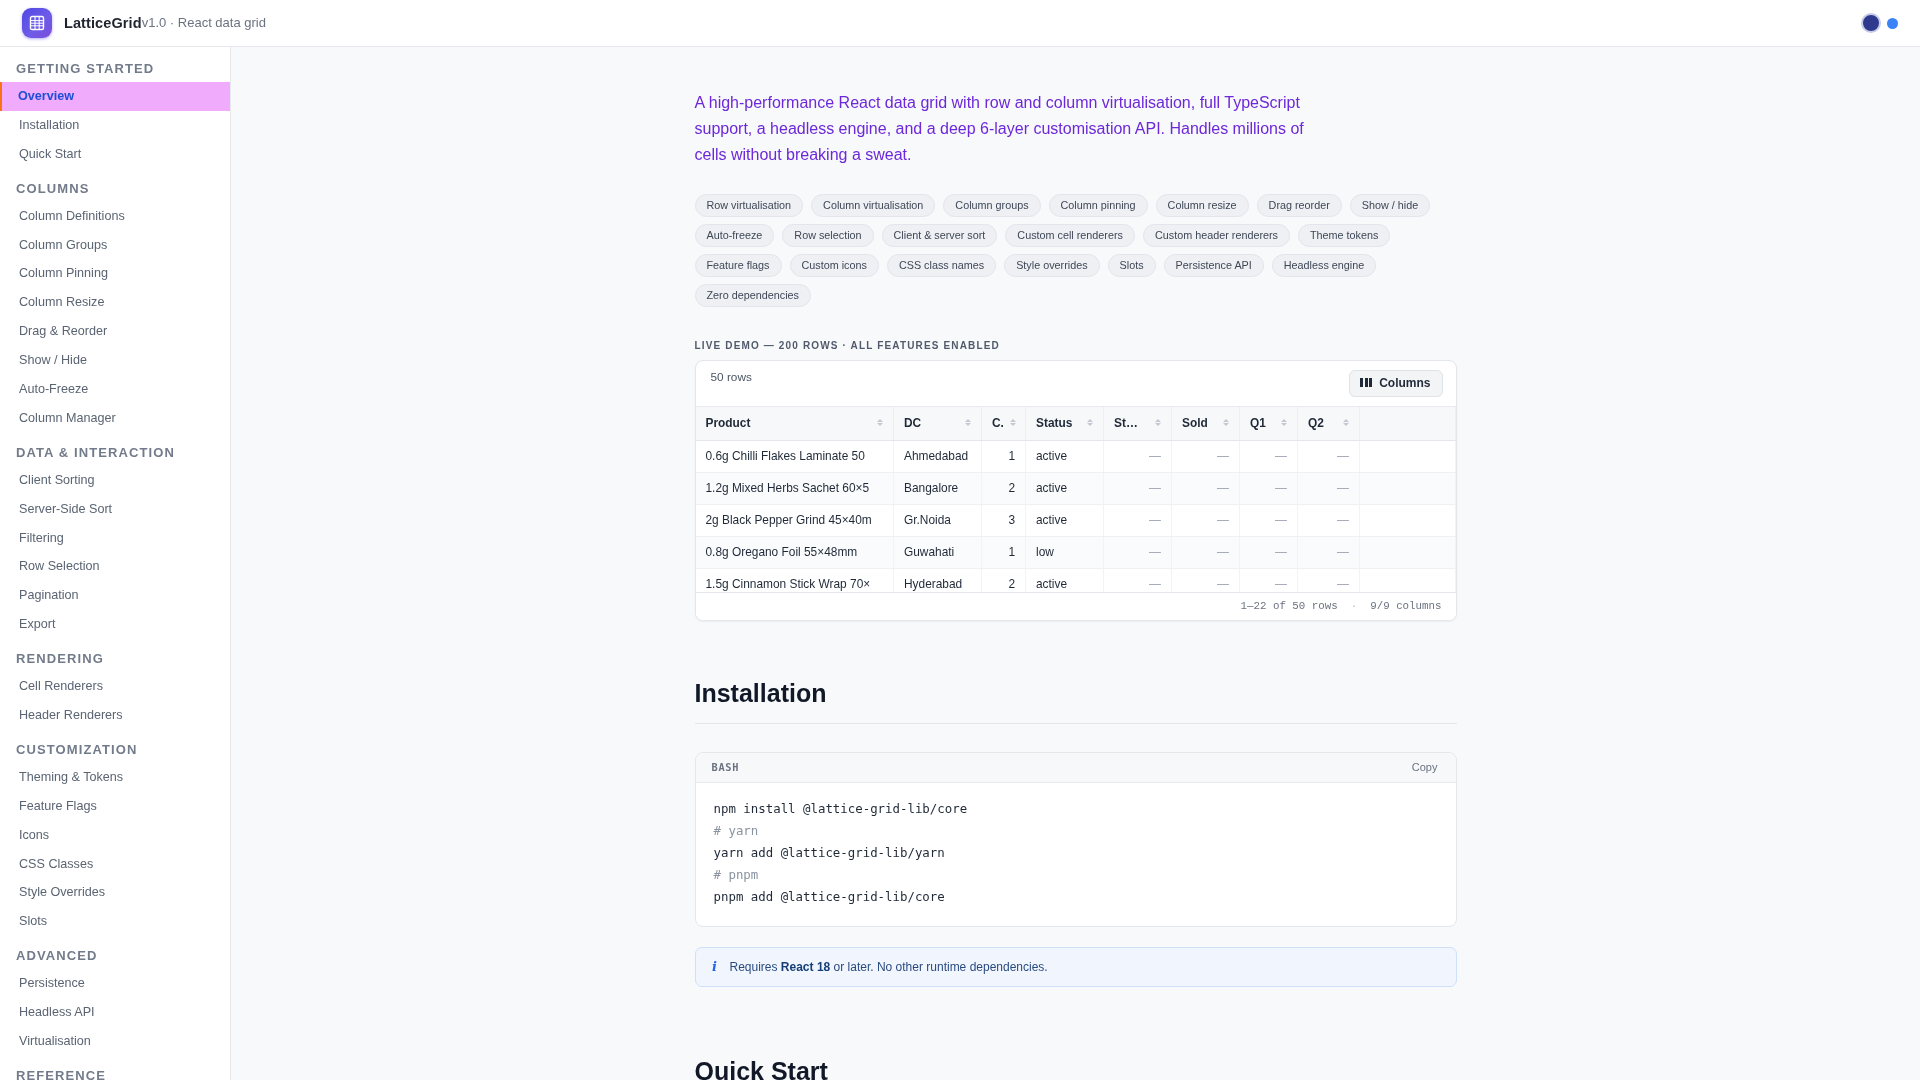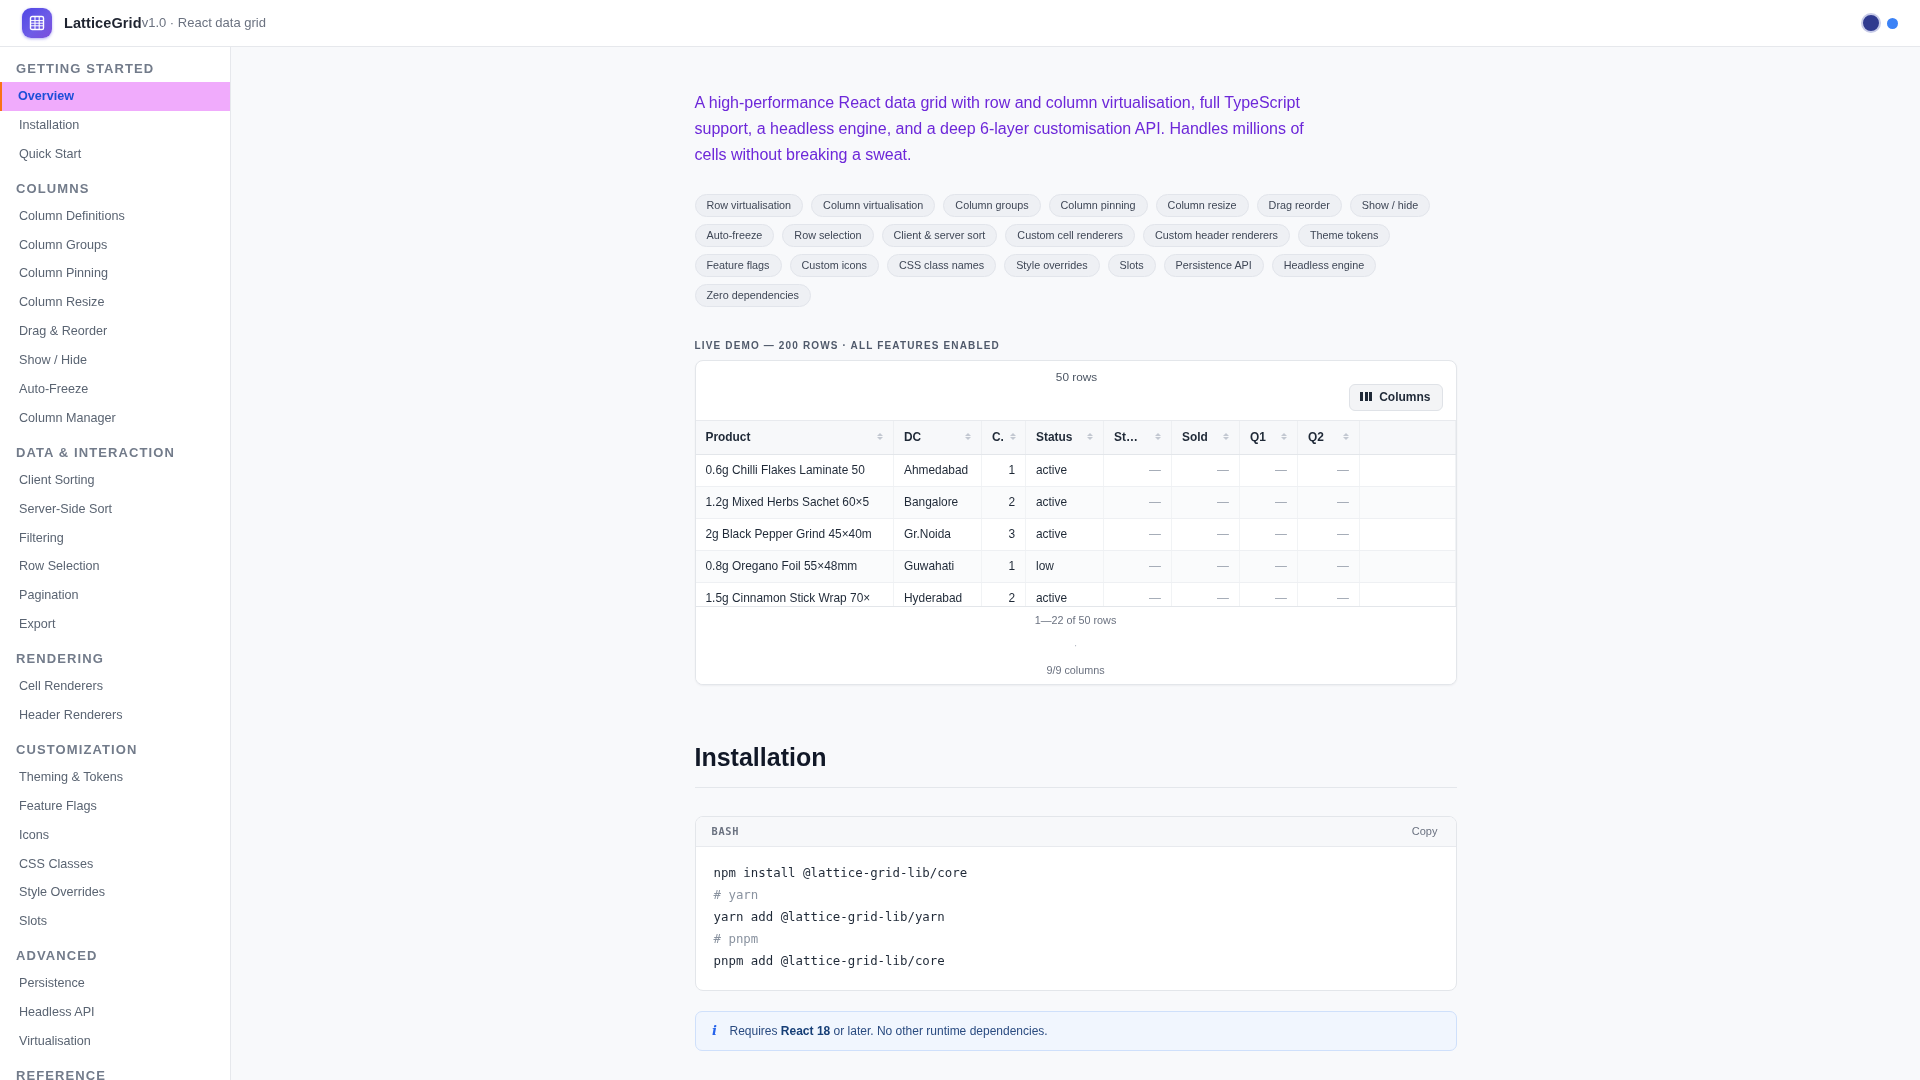--- a/index.html
+++ b/index.html
@@ -98,24 +98,23 @@
   
   .grid-card {
     background: #ffffff;
     border: 1px solid #e3e6ea;
     border-radius: 8px;
     box-shadow: 0 1px 2px rgba(16,24,40,.05);
     overflow: hidden;
     width: 762px;
   }
   .grid-toolbar {
-    display: flex; align-items: center;
+    display: flex; 
     padding: 9px 13px 9px 15px;
     min-height: 41px;
-    flex-direction: column;
   }
   .rows-count { font-size: 11.8px; color: #4b5563; }
   .columns-btn {
     margin-left: auto;
     display: inline-flex; align-items: center; gap: 7px;
     font-size: 12px; font-weight: bold; color: #1f2937;
     background: #f3f4f6; border: 1px solid #dfe2e7;
     border-radius: 6px; padding: 5px 11px 6px 10px;
     cursor: pointer;
   }
@@ -160,22 +159,22 @@
   .col-q2 { width: 62px; }
   .col-pad { width: auto; }
   .pin-edge { box-shadow: 1px 0 0 #dfe2e7; }
 
   .grid-footer {
     display: flex; align-items: center; justify-content: flex-end;
     gap: 13px;
     padding: 7px 14px 8px 14px;
     border-top: 1px solid #e3e6ea;
     background: #ffffff;
-    font-family: Liberation Sans, sans-serif;
-    font-size: 10.8px; color: #6b7280; flex-direction: column;
+    font-family: Liberation Mono, monospace;
+    font-size: 10.8px; color: #6b7280;
   }
   .grid-footer .sep { color: #b6bcc6; }
 
   
   h2.h {
     font-size: 25px; font-weight: bold; color: #111827;
     margin-top: 58px; padding-bottom: 15px;
     border-bottom: 1px solid #e4e7eb;
   }
 

